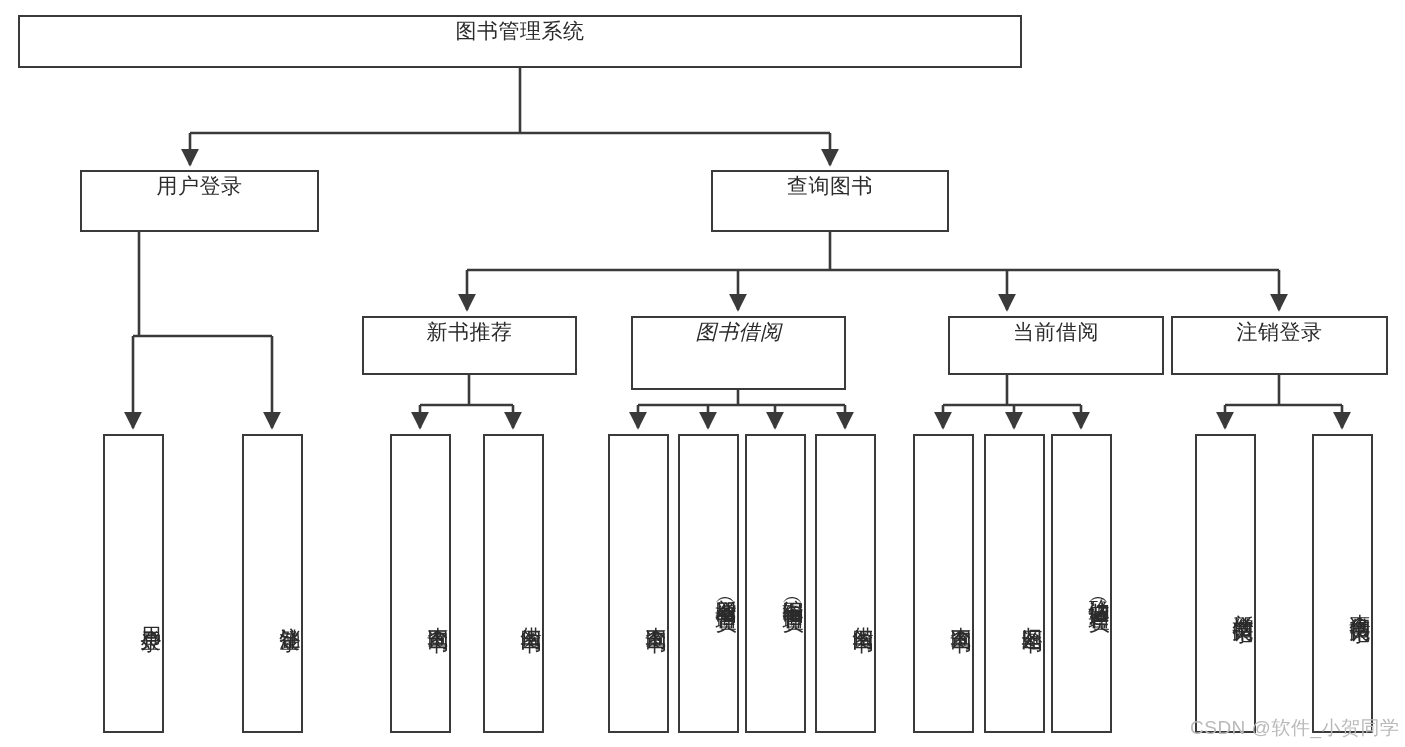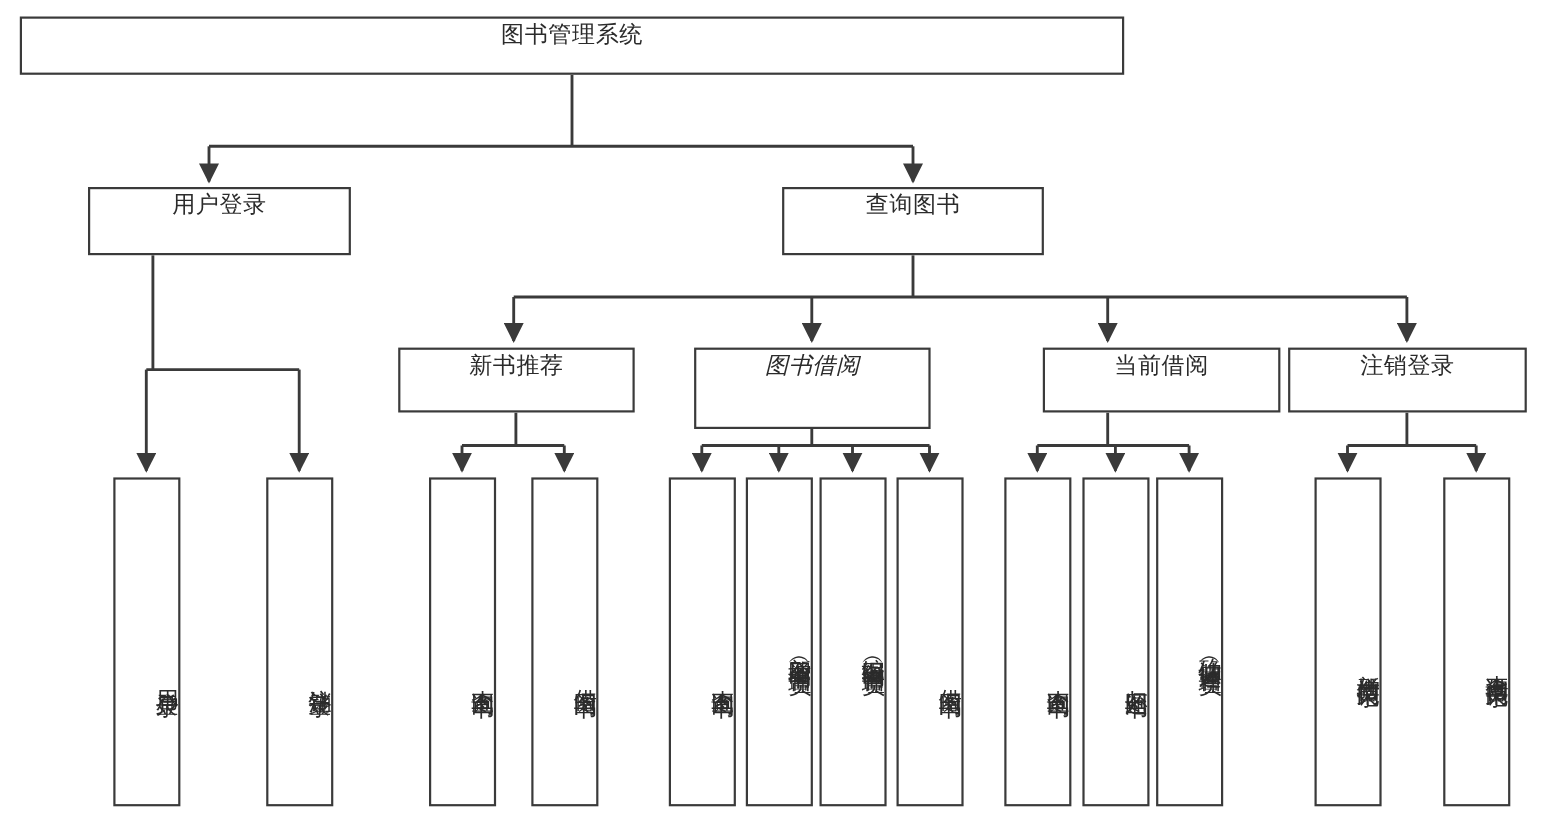--- a/index.html
+++ b/index.html
@@ -177,14 +177,17 @@
     <span>确认归还（管理员）</span>
   </div>
 
   <div class="node node-v pad-top-mid" style="left:1195px; top:434px; width:61px; height:299px;">
     <span>新增借阅记录</span>
   </div>
   <div class="node node-v pad-top-mid" style="left:1312px; top:434px; width:61px; height:299px;">
     <span>查询借阅记录</span>
   </div>
 
+  <div class="watermark" style="left:1190px; top:715px;">
+    <span>CSDN @软件_小贺同学</span>
+  </div>
 
 </div>
 
 </body></html>

